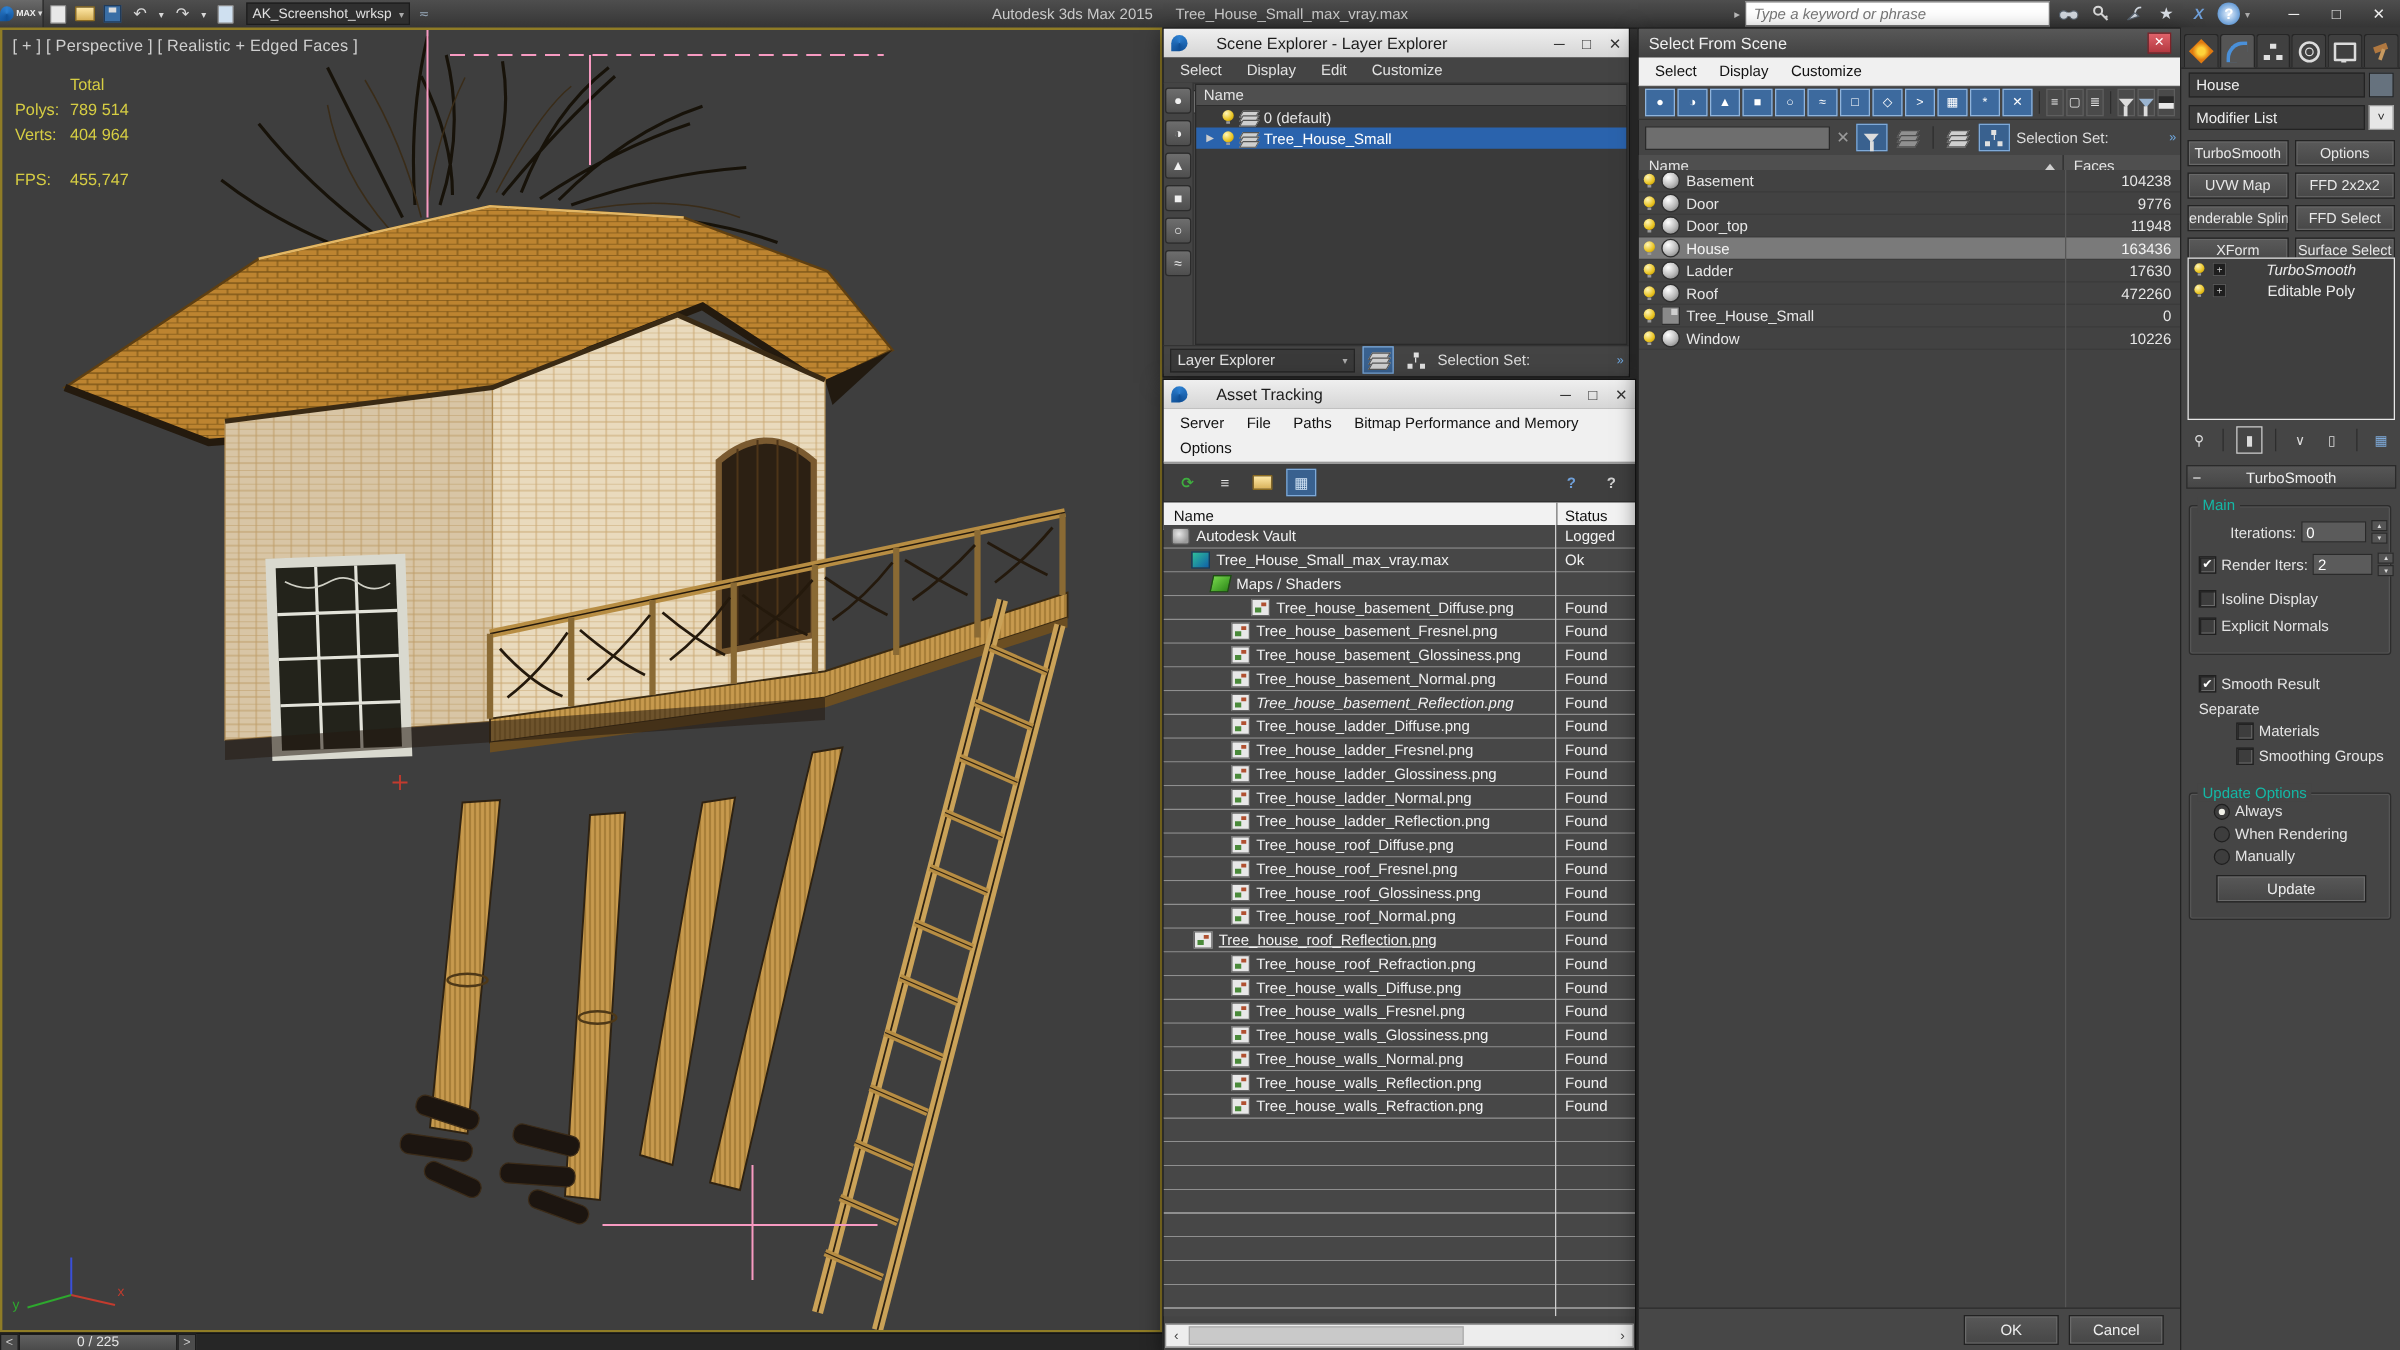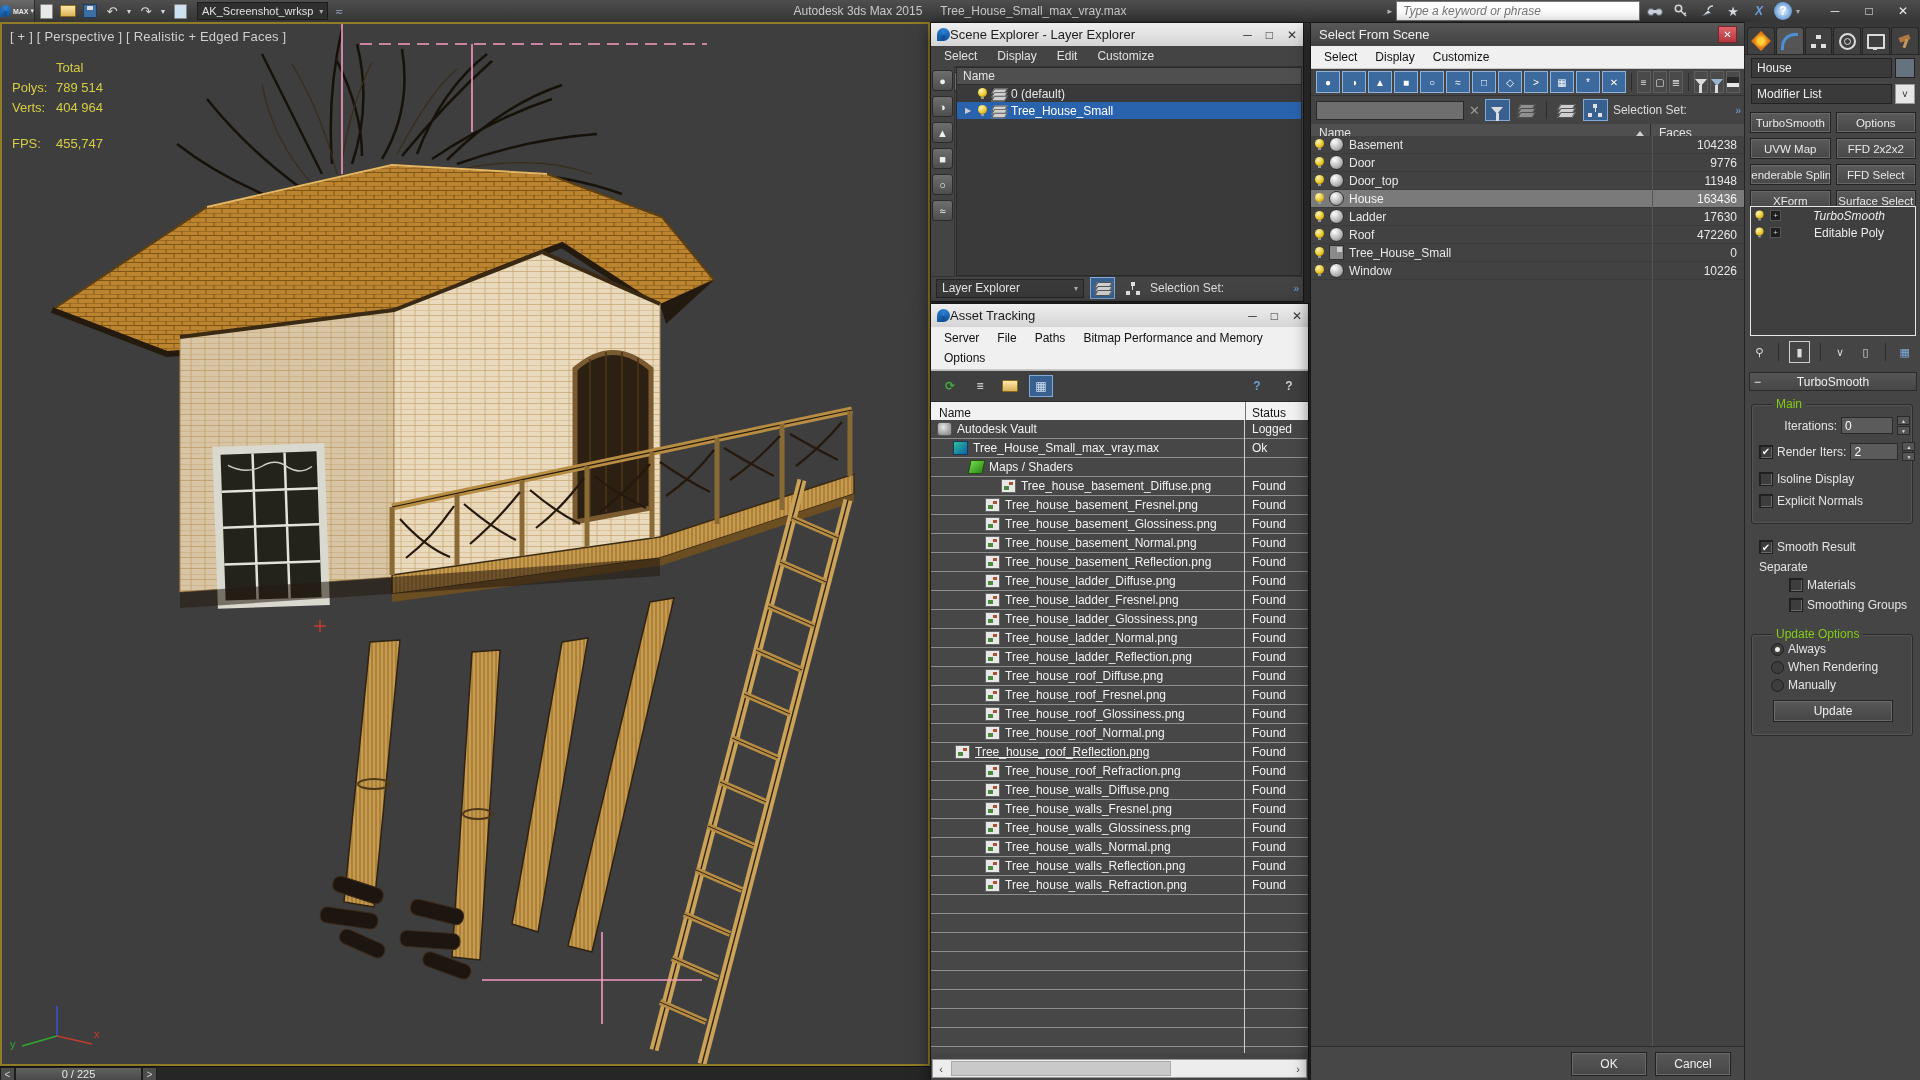--- a/index.html
+++ b/index.html
@@ -35,21 +35,21 @@
   .vp-stats{position:absolute;left:10px;top:34px;color:#d6cd43;font-size:13px;line-height:20px;}
   .vp-stats .r{display:flex;}
   .vp-stats .l{width:44px;}
   .vp-stats .gap{height:16px;}
   .timebar{position:absolute;left:0;top:1066px;width:930px;height:14px;background:#262626;border-top:1px solid #111;display:flex;align-items:stretch;}
   .tsbtn{width:13px;background:#4c4c4c;border:1px solid #1d1d1d;color:#cfcfcf;font-size:10px;display:flex;align-items:center;justify-content:center;cursor:pointer;}
   .tsthumb{width:125px;background:linear-gradient(#616161,#4a4a4a);border:1px solid #1d1d1d;color:#e6e6e6;
     display:flex;align-items:center;justify-content:center;font-size:11px;cursor:grab;}
   
   .window{position:absolute;background:#444;border:1px solid #171717;box-shadow:0 4px 16px rgba(0,0,0,.55);}
-  .wtitle-light{height:23px;background:linear-gradient(#efefef,#d5d5d5);color:#1c1c1c;display:flex;align-items:center;padding:0 6px;gap:0;font-size:13px;}
+  .wtitle-light{height:23px;background:linear-gradient(#efefef,#d5d5d5);color:#1c1c1c;display:flex;align-items:center;padding:0 6px;gap:23px;font-size:13px;}
   .wtitle-dark{height:23px;background:linear-gradient(#585858,#414141);color:#f0f0f0;display:flex;align-items:center;padding:0 8px;font-size:13px;}
   .wctrl{margin-left:auto;display:flex;gap:14px;color:#333;}
   .wctrl span{cursor:pointer;font-size:12px;}
   .closered{margin-left:auto;width:17px;height:15px;background:linear-gradient(#e0626a,#b33840);border:1px solid #7c2228;color:#fff;
     font-size:10px;display:flex;align-items:center;justify-content:center;cursor:pointer;}
   .menubar-dark{height:20px;background:#444;display:flex;align-items:center;gap:2px;padding:0 4px;border-bottom:1px solid #333;}
   .menubar-dark span{padding:2px 9px;color:#e2e2e2;cursor:pointer;}
   .menubar-light{background:#f0f0f0;display:flex;flex-wrap:wrap;align-items:center;padding:1px 4px;border-bottom:1px solid #c8c8c8;color:#111;}
   .menubar-light span{padding:3px 9px;cursor:pointer;}
   
@@ -148,21 +148,21 @@
   .stackrow{height:17px;display:flex;align-items:center;gap:6px;padding:0 4px;color:#ececec;cursor:pointer;}
   .stackrow.active{font-style:italic;}
   .plusbox{width:9px;height:9px;background:#1e1e1e;color:#cfcfcf;font-size:8px;display:flex;align-items:center;justify-content:center;border:1px solid #555;}
   .stacktools{position:absolute;left:5px;top:318px;width:164px;height:24px;display:flex;align-items:center;gap:7px;color:#dcdcdc;}
   .sticon{width:20px;height:20px;display:flex;align-items:center;justify-content:center;cursor:pointer;font-size:11px;}
   .sticon.boxed{border:1px solid #cfcfcf;}
   .rollhead{position:absolute;left:4px;top:350px;width:166px;height:17px;background:linear-gradient(#565656,#464646);border:1px solid #2a2a2a;
     display:flex;align-items:center;justify-content:center;color:#efefef;cursor:pointer;}
   .rollhead .minus{position:absolute;left:4px;}
   .group{position:absolute;left:6px;width:160px;border:1px solid #2c2c2c;box-shadow:inset 0 0 0 1px #555;border-radius:3px;}
-  .grouplabel{position:absolute;top:-8px;left:20px;background:#454545;padding:0 4px;color:#84cc16;}
+  .grouplabel{position:absolute;top:-8px;left:6px;background:#454545;padding:0 4px;color:#14b8a6;}
   .prow{position:absolute;display:flex;align-items:center;gap:4px;color:#e4e4e4;}
   .numfield{width:44px;height:15px;background:#5b5b5b;border:1px solid #2a2a2a;color:#fff;display:flex;align-items:center;padding:0 3px;}
   .spin{display:flex;flex-direction:column;gap:1px;}
   .spin span{width:11px;height:7px;background:#555;border:1px solid #2a2a2a;color:#ddd;font-size:5px;display:flex;align-items:center;justify-content:center;cursor:pointer;}
   .cbx{width:12px;height:12px;background:#3d3d3d;border:1px solid #1f1f1f;box-shadow:inset 1px 1px 0 #222,inset -1px -1px 0 #6a6a6a;
     color:#fff;font-size:10px;display:flex;align-items:center;justify-content:center;cursor:pointer;flex:0 0 auto;}
   .rad{width:11px;height:11px;border-radius:50%;background:#3d3d3d;border:1px solid #1f1f1f;display:flex;align-items:center;justify-content:center;cursor:pointer;flex:0 0 auto;}
   .rad.on:after{content:"";width:5px;height:5px;border-radius:50%;background:#f0f0e8;}
   .updbtn{position:absolute;left:28px;top:654px;width:118px;height:20px;}
   
@@ -642,21 +642,21 @@
 
           <div class="at-row ic-bitmap">
             <div class="at-name" style="padding-left: 54px;">
               <span class="ait"></span>
               <span>Tree_house_basement_Normal.png</span>
             </div>
             <span class="at-status">Found</span>
           </div>
 
           <div class="at-row ic-bitmap">
-            <div class="at-name" style="padding-left: 54px;">
+            <div class="at-name" style="padding-left: 54px; font-style: italic;">
               <span class="ait"></span>
               <span>Tree_house_basement_Reflection.png</span>
             </div>
             <span class="at-status">Found</span>
           </div>
 
           <div class="at-row ic-bitmap">
             <div class="at-name" style="padding-left: 54px;">
               <span class="ait"></span>
               <span>Tree_house_ladder_Diffuse.png</span>

